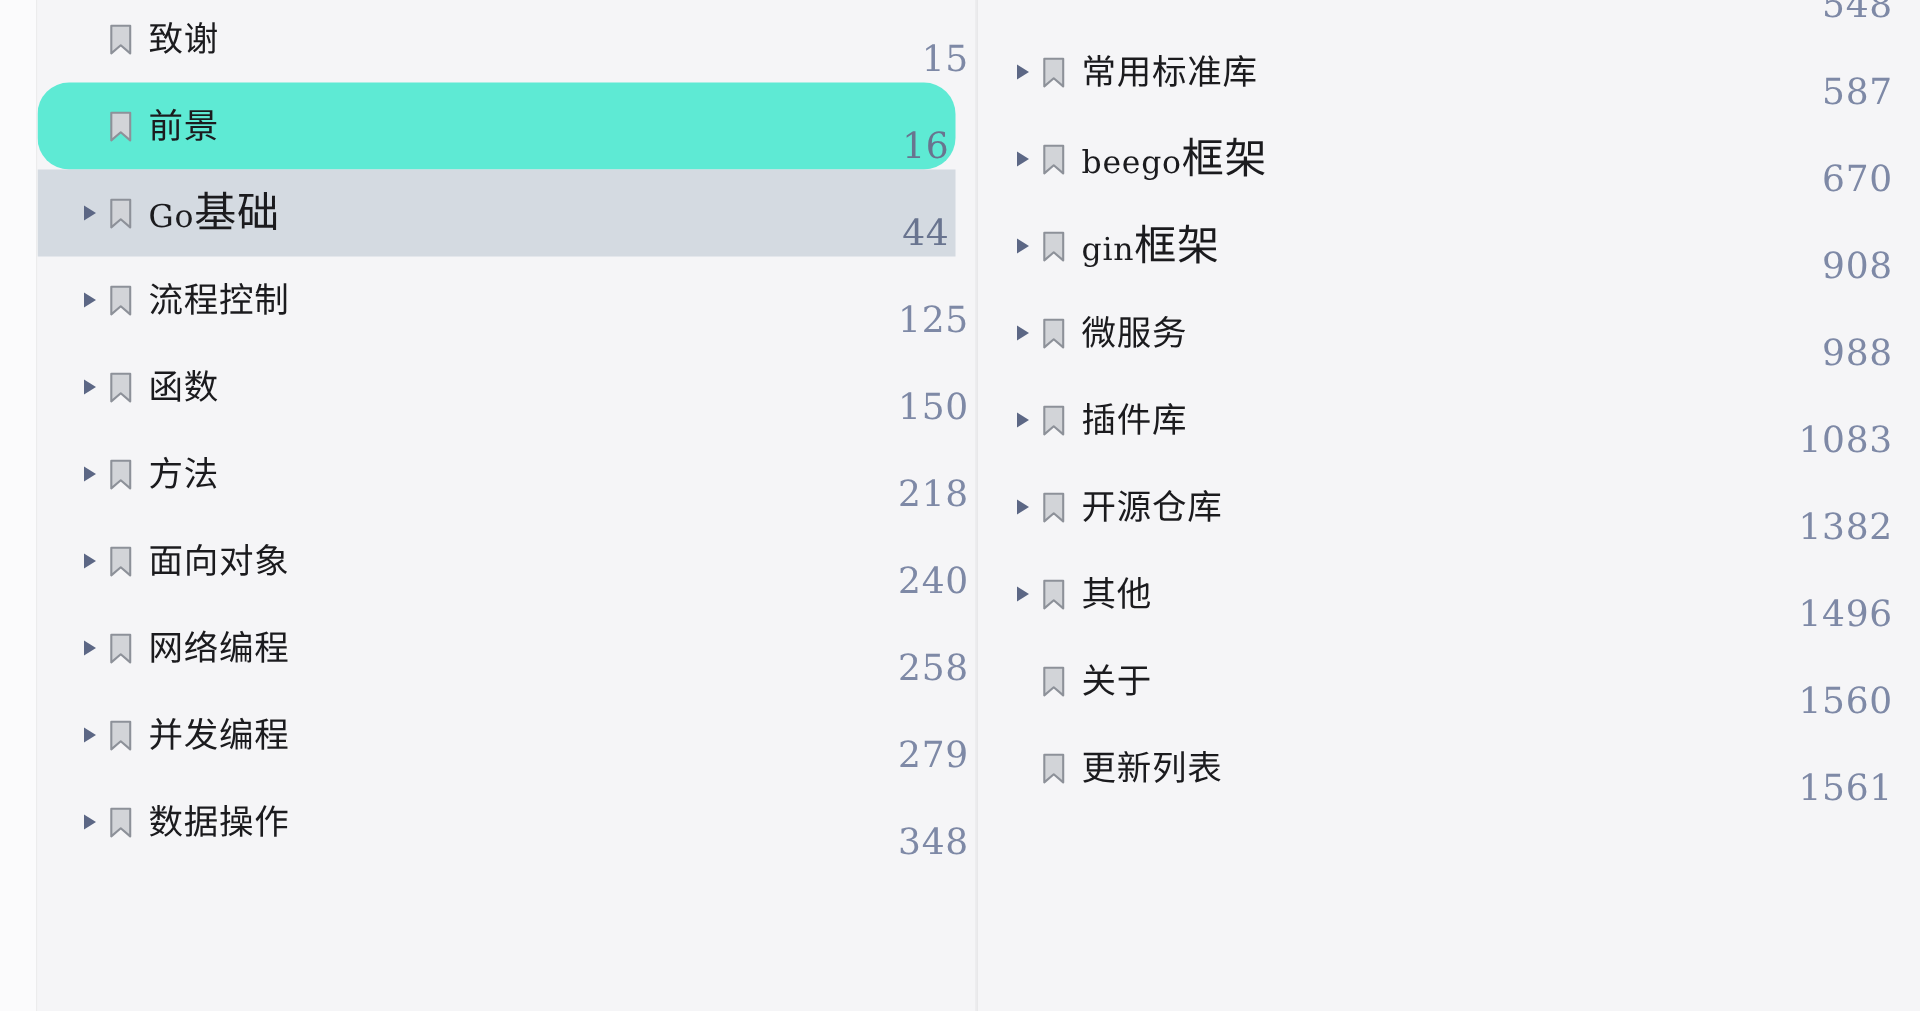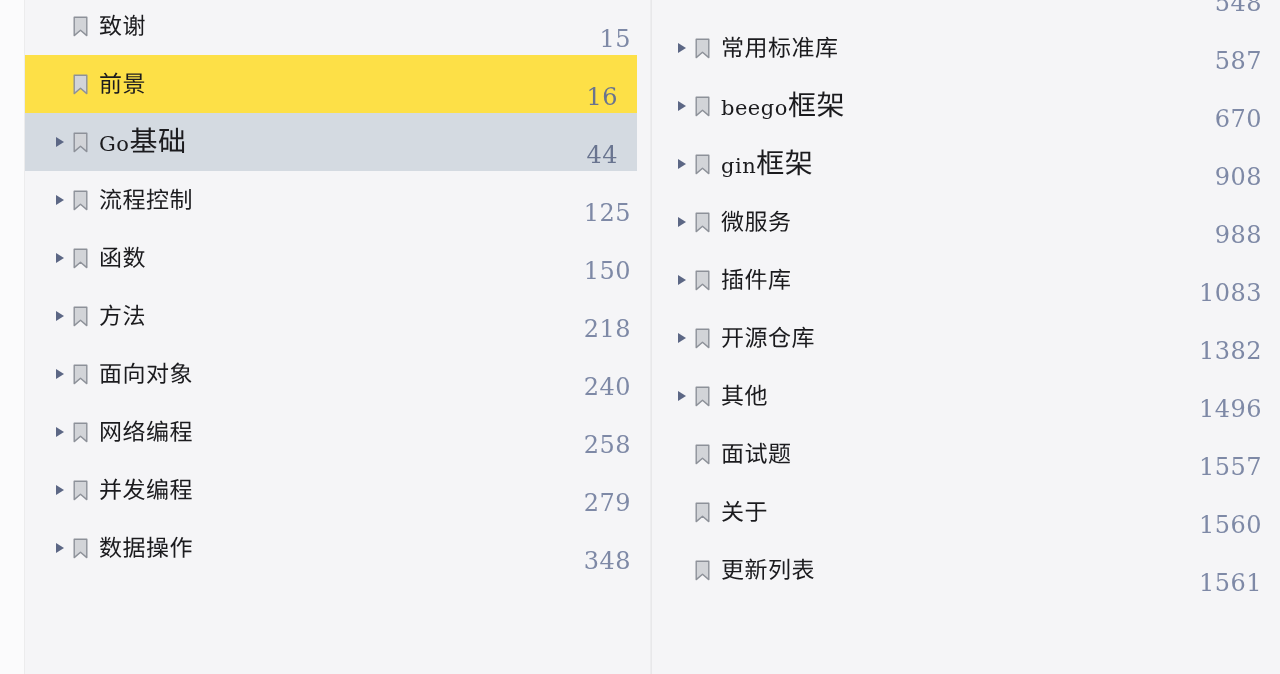--- a/index.html
+++ b/index.html
@@ -72,21 +72,21 @@
     position: relative;
     height: 58px;
     display: flex;
     align-items: center;
     box-sizing: border-box;
     padding: 0 0 0 27px;
     cursor: default;
   }
   .toc-column.right .toc-row { padding-left: 22px; }
 
-  .toc-row.hl-1 { background: #fde047; }
+  .toc-row.hl-1 { background: #5eead4; border-radius: 21px; }
   .toc-row.hl-2 { background: #d4dae1; }
 
   
   .toc-column.left .toc-row.hl-1,
   .toc-column.left .toc-row.hl-2 {
     margin-right: 0;
     width: 612px;
   }
 
   
@@ -141,21 +141,21 @@
   .page-num {
     position: absolute;
     right: 0;
     bottom: 4px;
     font-family: "DejaVu Serif", "Liberation Serif", serif;
     font-size: 24px;
     line-height: 1;
     color: #7e89a6;
     letter-spacing: 0.5px;
   }
-  .toc-column.left  .page-num { right: 19px; }
+  .toc-column.left  .page-num { right: 4px; }
   .toc-column.right .page-num { right: 18px; }
   .toc-row.hl-1 .page-num,
   .toc-row.hl-2 .page-num { color: #69748f; }
 
   
   .clipped-row {
     height: 58px;
   }
 </style>
 </head>
@@ -347,30 +347,20 @@
           <span class="row-label">其他</span>
           <span class="page-num">1496</span>
         </li>
         <li class="toc-row">
           <span class="caret"></span>
           <span class="bookmark">
             <svg viewBox="0 0 15 21" width="15" height="21" aria-hidden="true">
               <path d="M1.2 1.2 H13.8 V19.6 L7.5 14.2 L1.2 19.6 Z" fill="#d2d4d8" stroke="#8d9199" stroke-width="1.4" stroke-linejoin="round"></path>
             </svg>
           </span>
-          <span class="row-label">面试题</span>
-          <span class="page-num">1557</span>
-        </li>
-        <li class="toc-row">
-          <span class="caret"></span>
-          <span class="bookmark">
-            <svg viewBox="0 0 15 21" width="15" height="21" aria-hidden="true">
-              <path d="M1.2 1.2 H13.8 V19.6 L7.5 14.2 L1.2 19.6 Z" fill="#d2d4d8" stroke="#8d9199" stroke-width="1.4" stroke-linejoin="round"></path>
-            </svg>
-          </span>
           <span class="row-label">关于</span>
           <span class="page-num">1560</span>
         </li>
         <li class="toc-row">
           <span class="caret"></span>
           <span class="bookmark">
             <svg viewBox="0 0 15 21" width="15" height="21" aria-hidden="true">
               <path d="M1.2 1.2 H13.8 V19.6 L7.5 14.2 L1.2 19.6 Z" fill="#d2d4d8" stroke="#8d9199" stroke-width="1.4" stroke-linejoin="round"></path>
             </svg>
           </span>

